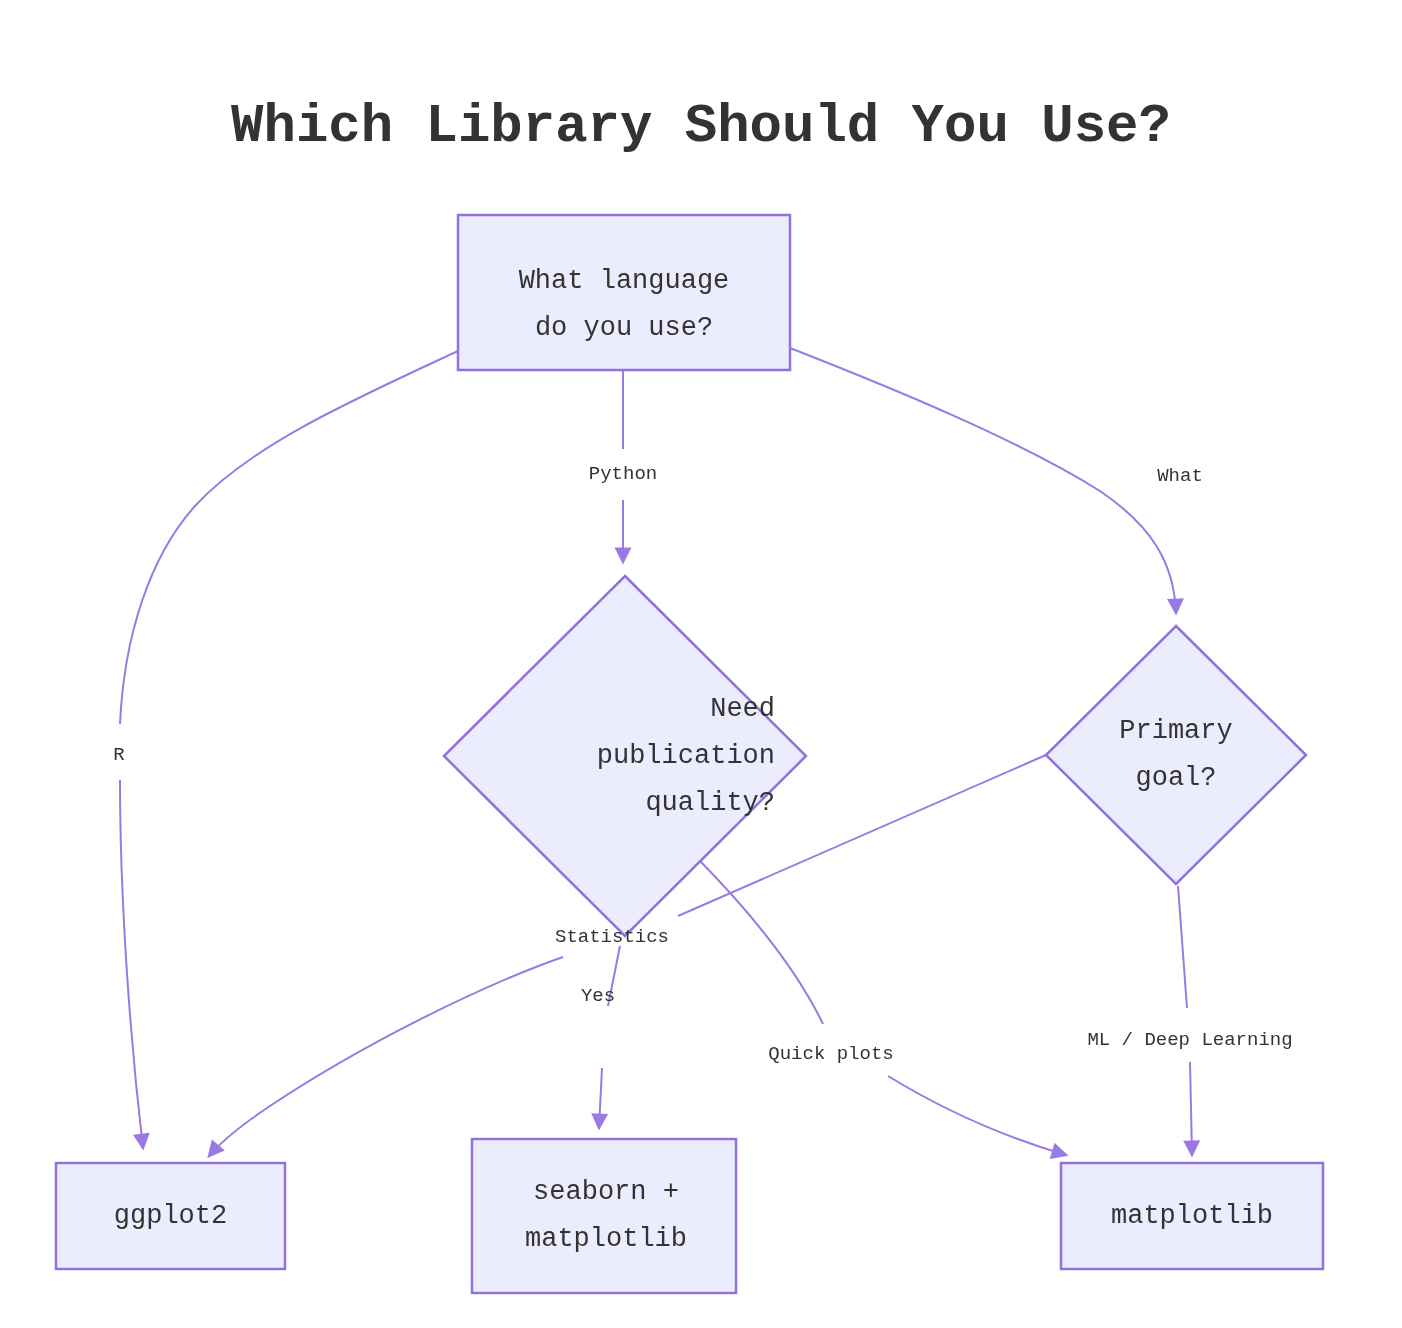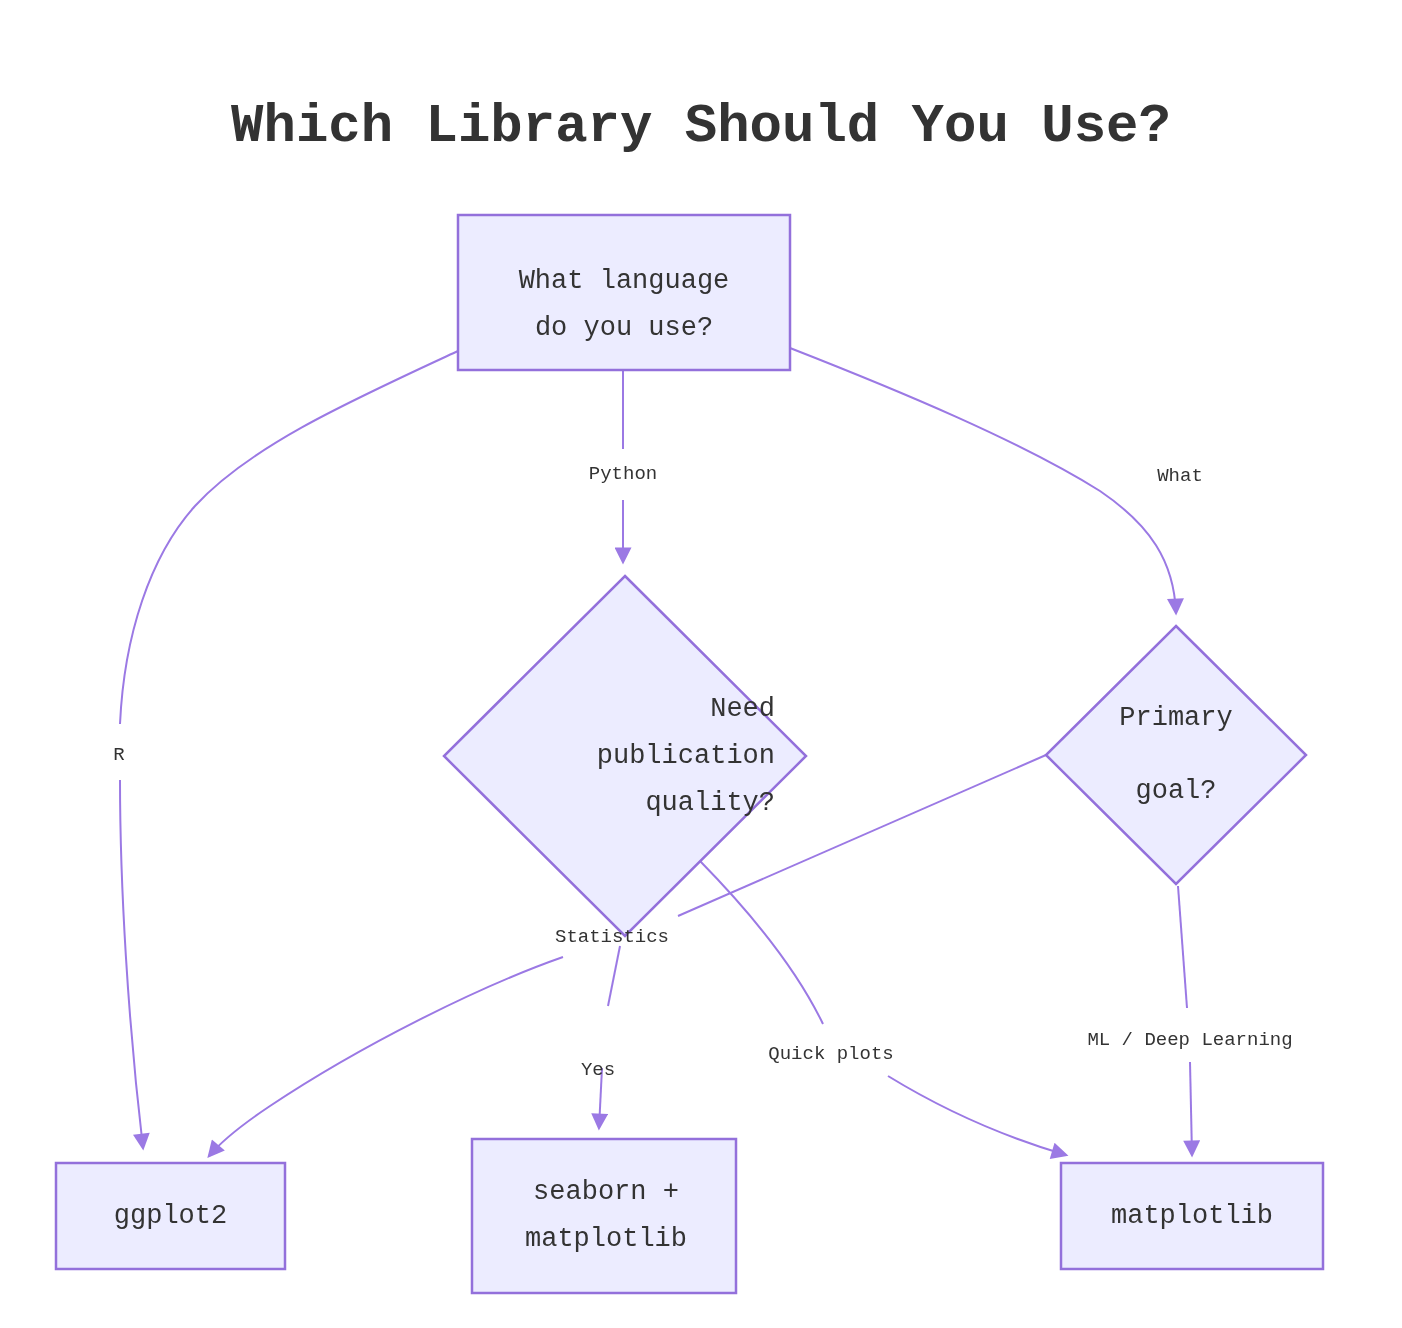--- a/index.html
+++ b/index.html
@@ -78,21 +78,21 @@
     <div>What language</div>
     <div>do you use?</div>
   </div>
 
   <div class="node-label" style="left:475px;top:630px;width:300px;height:180px;align-items:flex-end;">
     <div>Need</div>
     <div>publication</div>
     <div>quality?</div>
   </div>
 
-  <div class="node-label" style="left:1056px;top:659px;width:240px;height:120px;justify-content:space-between;">
+  <div class="node-label" style="left:1056px;top:659px;width:240px;height:120px;">
     <div>Primary</div>
     <div>goal?</div>
   </div>
 
   <div class="node-label" style="left:56px;top:1127px;width:229px;height:106px;">
     <div>ggplot2</div>
   </div>
 
   <div class="node-label" style="left:472px;top:1103px;width:268px;height:154px;">
     <div>seaborn +</div>
@@ -100,17 +100,17 @@
   </div>
 
   <div class="node-label" style="left:1061px;top:1127px;width:262px;height:106px;">
     <div>matplotlib</div>
   </div>
 
   <div class="edge-label" style="left:623px;top:438px;">Python</div>
   <div class="edge-label" style="left:1180px;top:440px;">What</div>
   <div class="edge-label" style="left:119px;top:719px;">R</div>
   <div class="edge-label" style="left:612px;top:901px;">Statistics</div>
-  <div class="edge-label" style="left:598px;top:1034px;">Yes</div>
+  <div class="edge-label" style="left:598px;top:960px;">Yes</div>
   <div class="edge-label" style="left:831px;top:1018px;">Quick plots</div>
   <div class="edge-label" style="left:1190px;top:1004px;">ML / Deep Learning</div>
 
 </div>
 
 </body></html>

